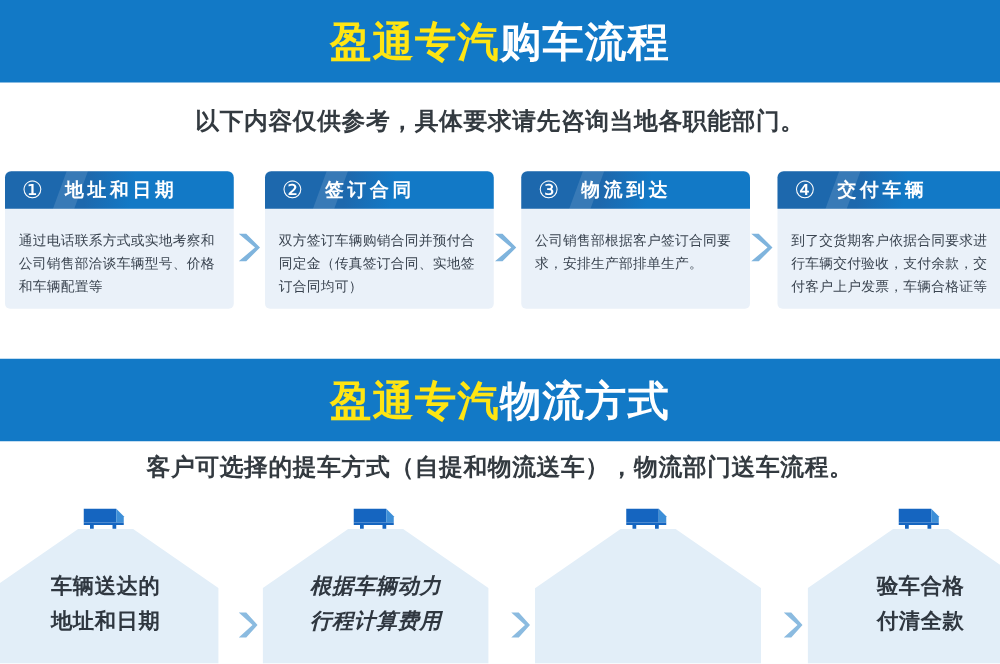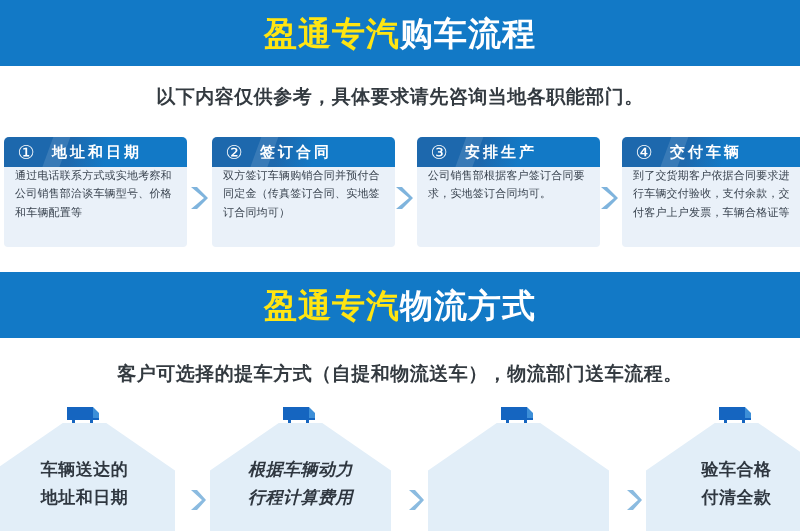--- a/index.html
+++ b/index.html
@@ -18,21 +18,21 @@
     display: flex; align-items: center; justify-content: center;
   }
   .banner-title {
     font-size: 33px; font-weight: bold; letter-spacing: 1px;
     white-space: nowrap; line-height: 1;
   }
   .brand { color: #ffe512; }
   .rest  { color: #ffffff; }
 
   #banner-1 { top: 0; height: 66px; }
-  #banner-2 { top: 272px; height: 66px; }
+  #banner-2 { top: 287px; height: 66px; }
 
   
   .subtitle {
     position: absolute; left: 0; width: 800px;
     text-align: center; color: #333a40;
     font-size: 19px; font-weight: bold; letter-spacing: 0.5px;
     white-space: nowrap;
   }
   #subtitle-1 { top: 84px; }
   #subtitle-2 { top: 361px; font-family: Liberation Mono, monospace; }
@@ -71,21 +71,21 @@
     position: relative; z-index: 2;
     width: 44px; display: flex; align-items: center; justify-content: center;
     color: #ffffff; font-size: 19px; line-height: 1;
   }
   .step-label {
     position: relative; z-index: 2;
     color: #ffffff; font-size: 15px; font-weight: bold;
     letter-spacing: 3px; margin-left: 4px;
   }
   .step-body {
-    padding: 0 11px 0 11px;
+    padding: 17px 11px 0 11px;
     color: #3a4450; font-size: 11px; line-height: 1.68;
     letter-spacing: .2px;
     text-align: left;
   }
 
   
   .chev {
     position: absolute; width: 22px; height: 26px;
     top: 48px;
   }
@@ -166,23 +166,23 @@
 
     <div class="chev" id="chev-2">
       <svg viewBox="0 0 22 26">
           <path d="M3 2 L16 13 L3 24 L9 24 L20 13 L9 2 Z" fill="#7fb4dd"></path>
         </svg>
     </div>
 
     <div class="step-card c3">
       <div class="step-head">
         <div class="step-num">③</div>
-        <div class="step-label">安排生产</div>
-      </div>
-      <div class="step-body">公司销售部根据客户签订合同要求，实地签订合同均可。</div>
+        <div class="step-label">物流到达</div>
+      </div>
+      <div class="step-body">公司销售部根据客户签订合同要求，安排生产部排单生产。</div>
     </div>
 
     <div class="chev" id="chev-3">
       <svg viewBox="0 0 22 26">
           <path d="M3 2 L16 13 L3 24 L9 24 L20 13 L9 2 Z" fill="#7fb4dd"></path>
         </svg>
     </div>
 
     <div class="step-card c4">
       <div class="step-head">

